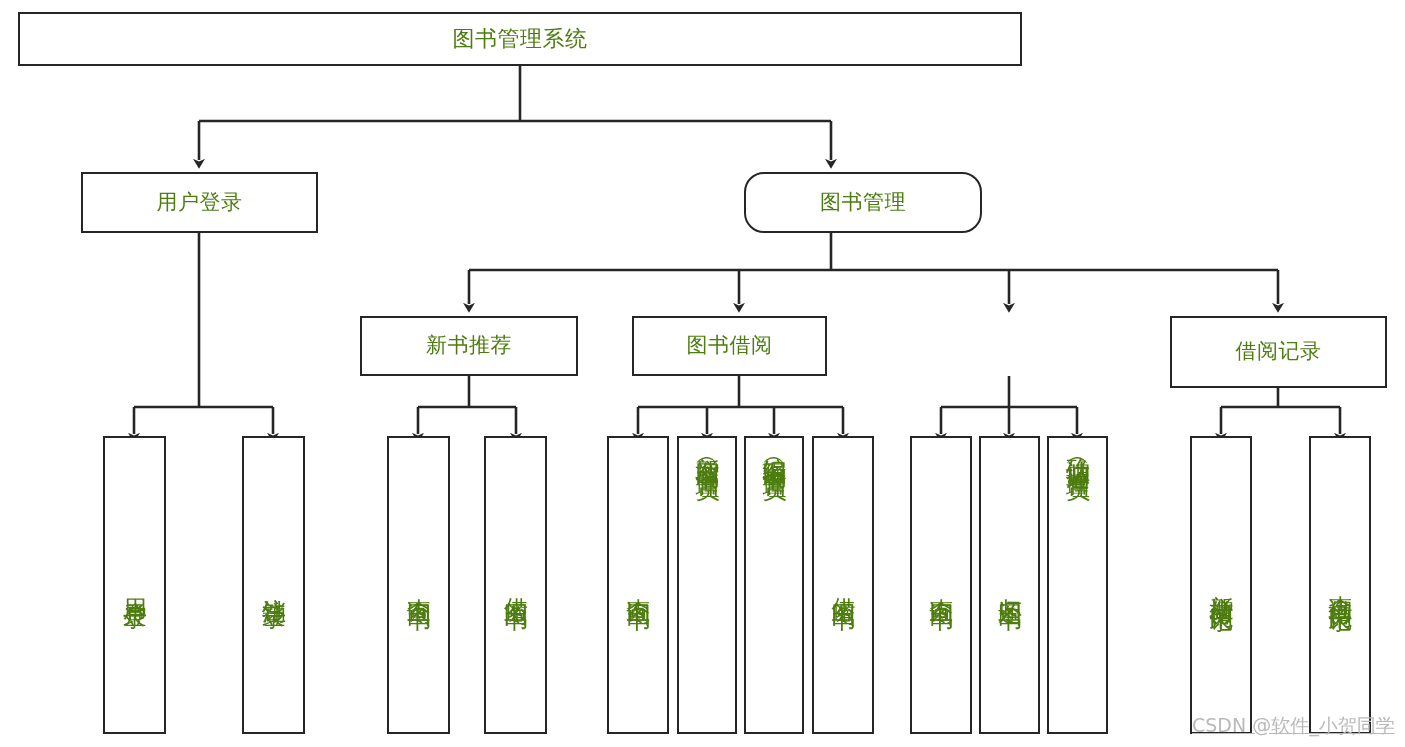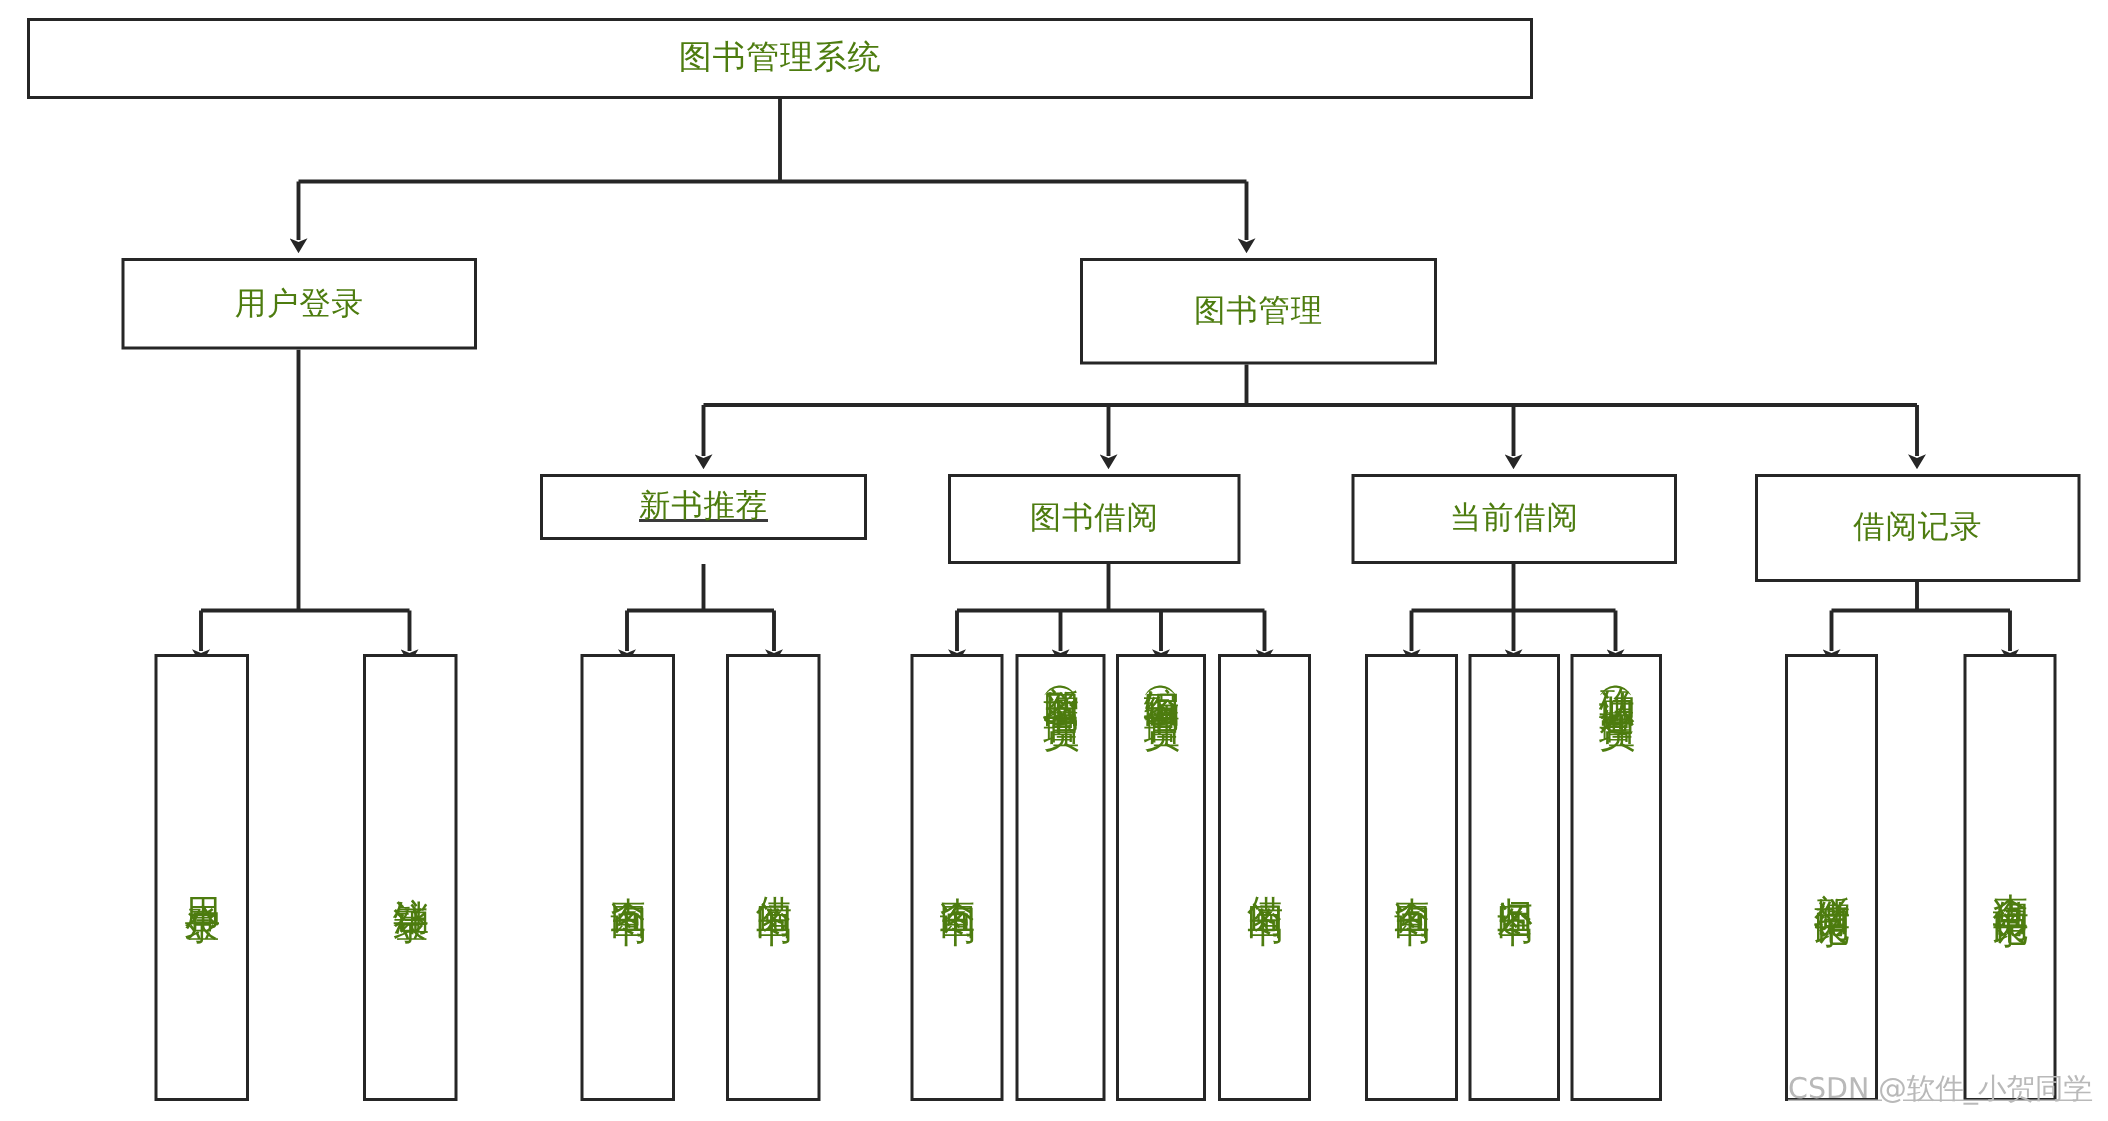--- a/index.html
+++ b/index.html
@@ -132,35 +132,32 @@
   </svg>
 
   <div class="node horiz root" style="left:18px; top:12px; width:1004px; height:54px;">
     <span class="label">图书管理系统</span>
   </div>
 
   <div class="node horiz" style="left:81px; top:172px; width:237px; height:61px;">
     <span class="label">用户登录</span>
   </div>
 
-  <div class="node horiz" style="left:720px; top:172px; width:238px; height:71px;">
+  <div class="node horiz" style="left:744px; top:172px; width:238px; height:61px;border-radius:20px;">
     <span class="label">图书管理</span>
   </div>
 
-  <div class="node horiz" style="left:360px; top:316px; width:218px; height:44px;text-decoration:underline;">
+  <div class="node horiz" style="left:360px; top:316px; width:218px; height:60px;">
     <span class="label">新书推荐</span>
   </div>
 
   <div class="node horiz" style="left:632px; top:316px; width:195px; height:60px;">
     <span class="label">图书借阅</span>
   </div>
 
-  <div class="node horiz" style="left:901px; top:316px; width:217px; height:60px;">
-    <span class="label">当前借阅</span>
-  </div>
 
   <div class="node horiz" style="left:1170px; top:316px; width:217px; height:72px;">
     <span class="label">借阅记录</span>
   </div>
 
   <div class="node vert centered" style="left:103px; top:436px; width:63px; height:298px;">
     <span class="label">用户登录</span>
   </div>
 
   <div class="node vert centered" style="left:242px; top:436px; width:63px; height:298px;">

